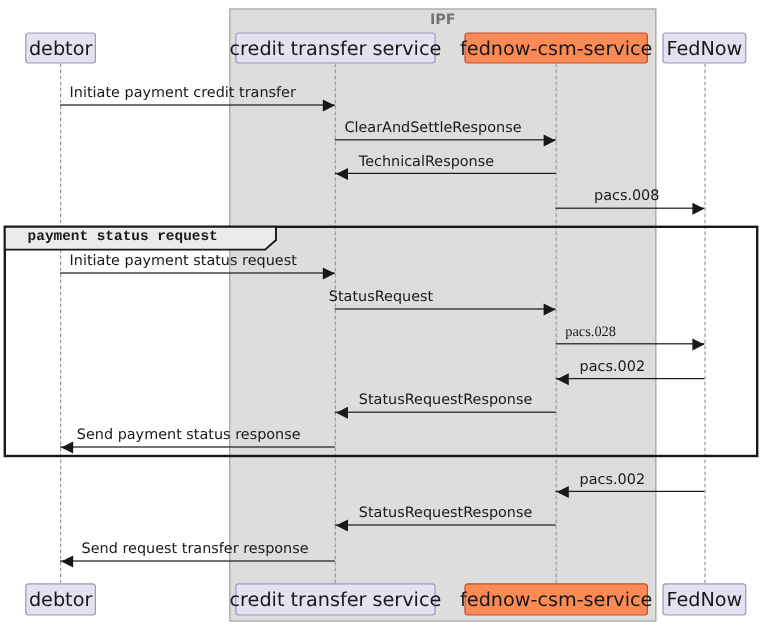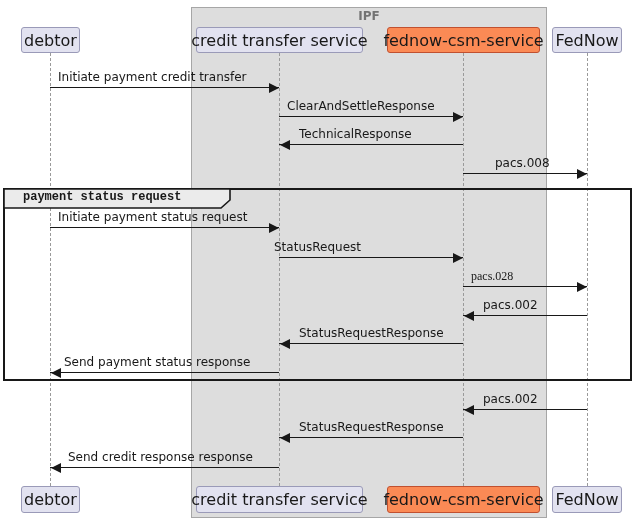--- a/index.html
+++ b/index.html
@@ -112,15 +112,15 @@
       <div class="arrowhead left" style="top: 367.5px; left: 51px;"></div>
       <div class="msg-label" style="left: 64px; top: 355px;">Send payment status response</div>
       <div class="msg-line" style="left: 463px; top: 409px; width: 124px;"></div>
       <div class="arrowhead left" style="top: 404.5px; left: 464px;"></div>
       <div class="msg-label" style="left: 483px; top: 392px;">pacs.002</div>
       <div class="msg-line" style="left: 279px; top: 437px; width: 184px;"></div>
       <div class="arrowhead left" style="top: 432.5px; left: 280px;"></div>
       <div class="msg-label" style="left: 299px; top: 420px;">StatusRequestResponse</div>
       <div class="msg-line" style="left: 50px; top: 467px; width: 229px;"></div>
       <div class="arrowhead left" style="top: 462.5px; left: 51px;"></div>
-      <div class="msg-label" style="left: 68px; top: 450px;">Send credit response response</div>
+      <div class="msg-label" style="left: 68px; top: 450px;">Send request transfer response</div>
     </div>
 </div>
 
 </body></html>

